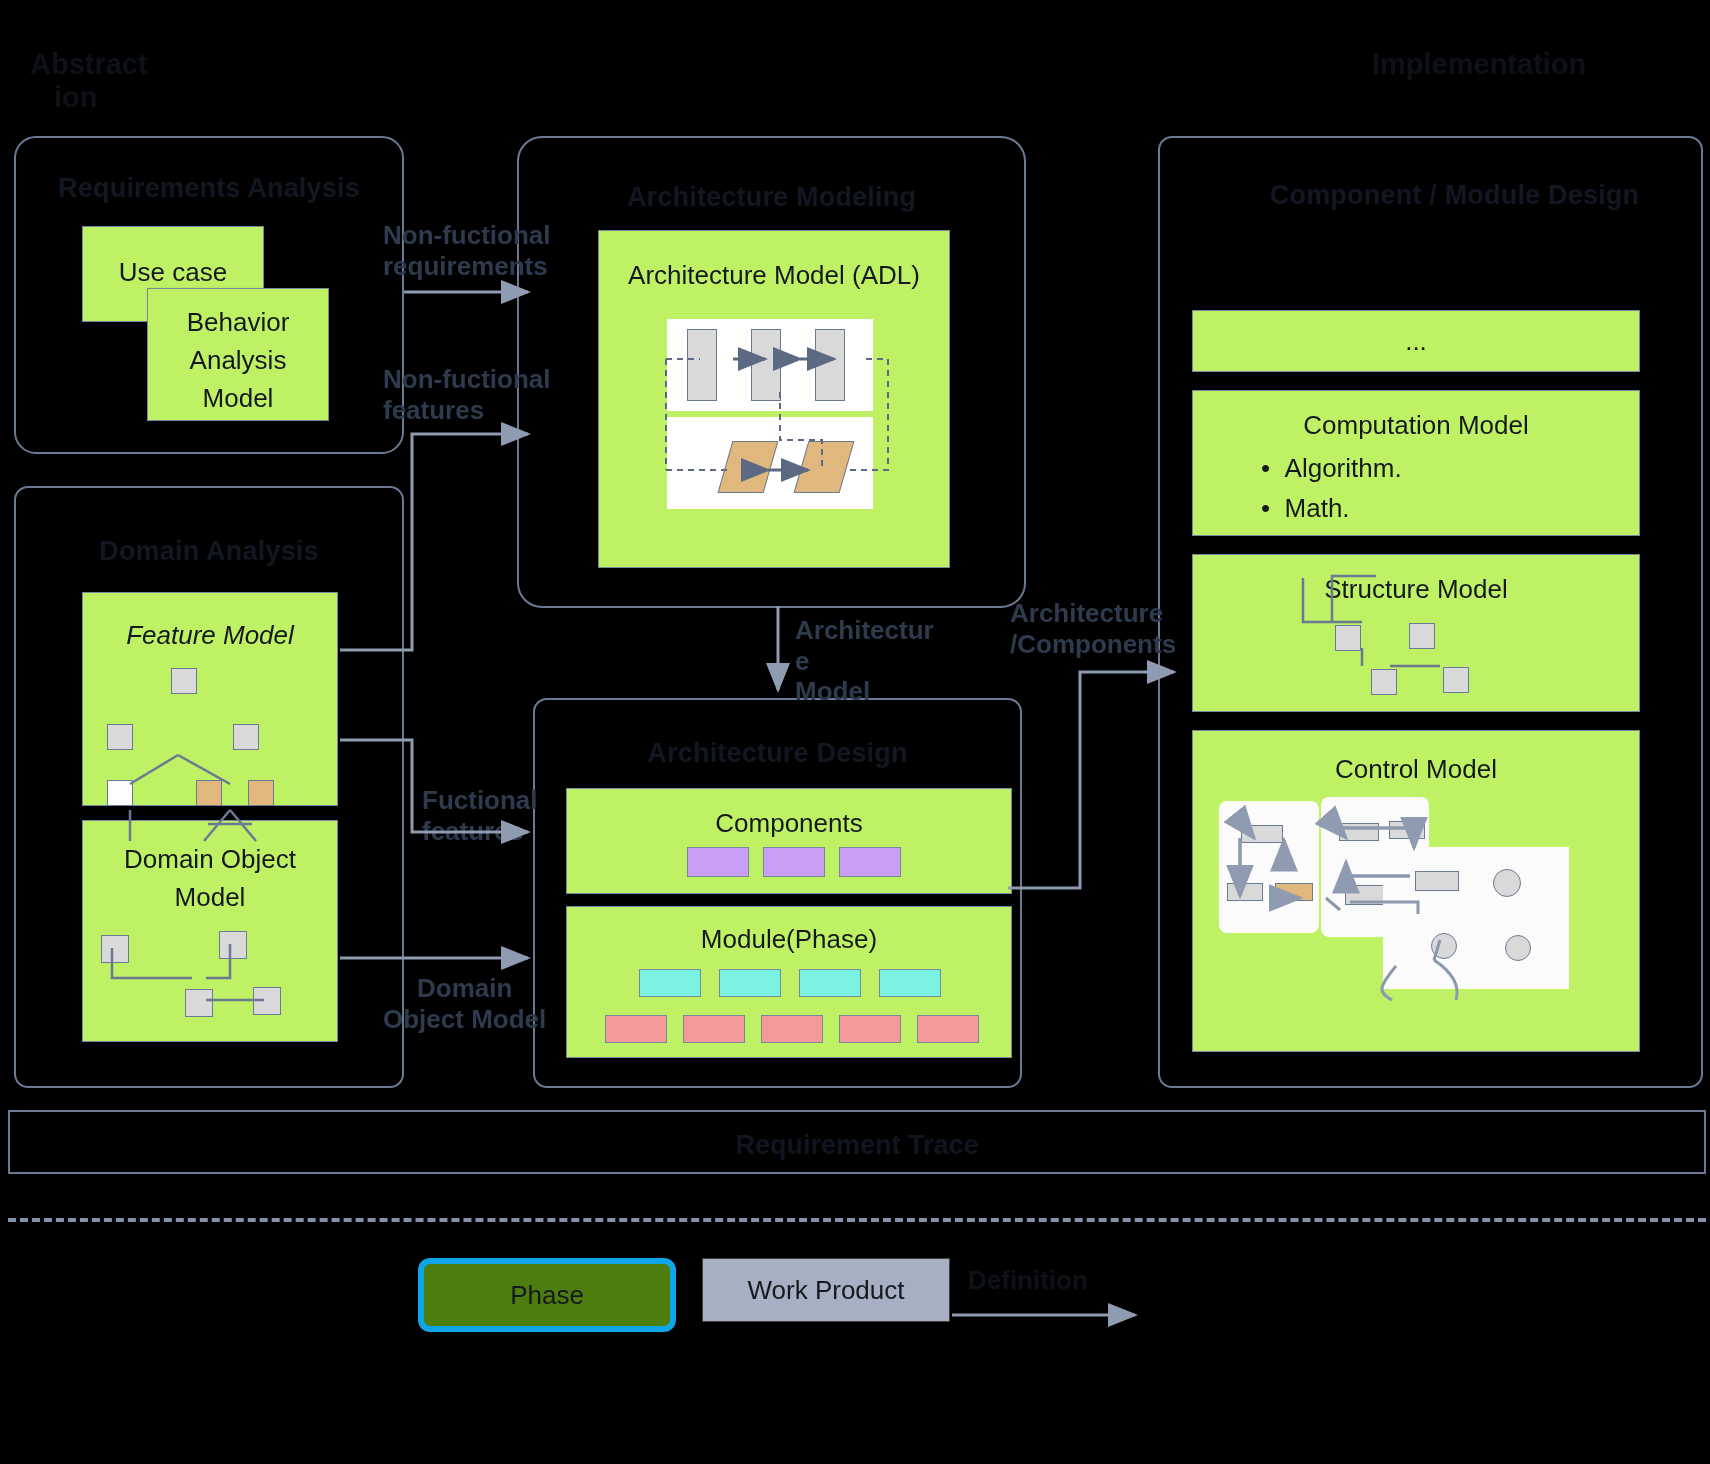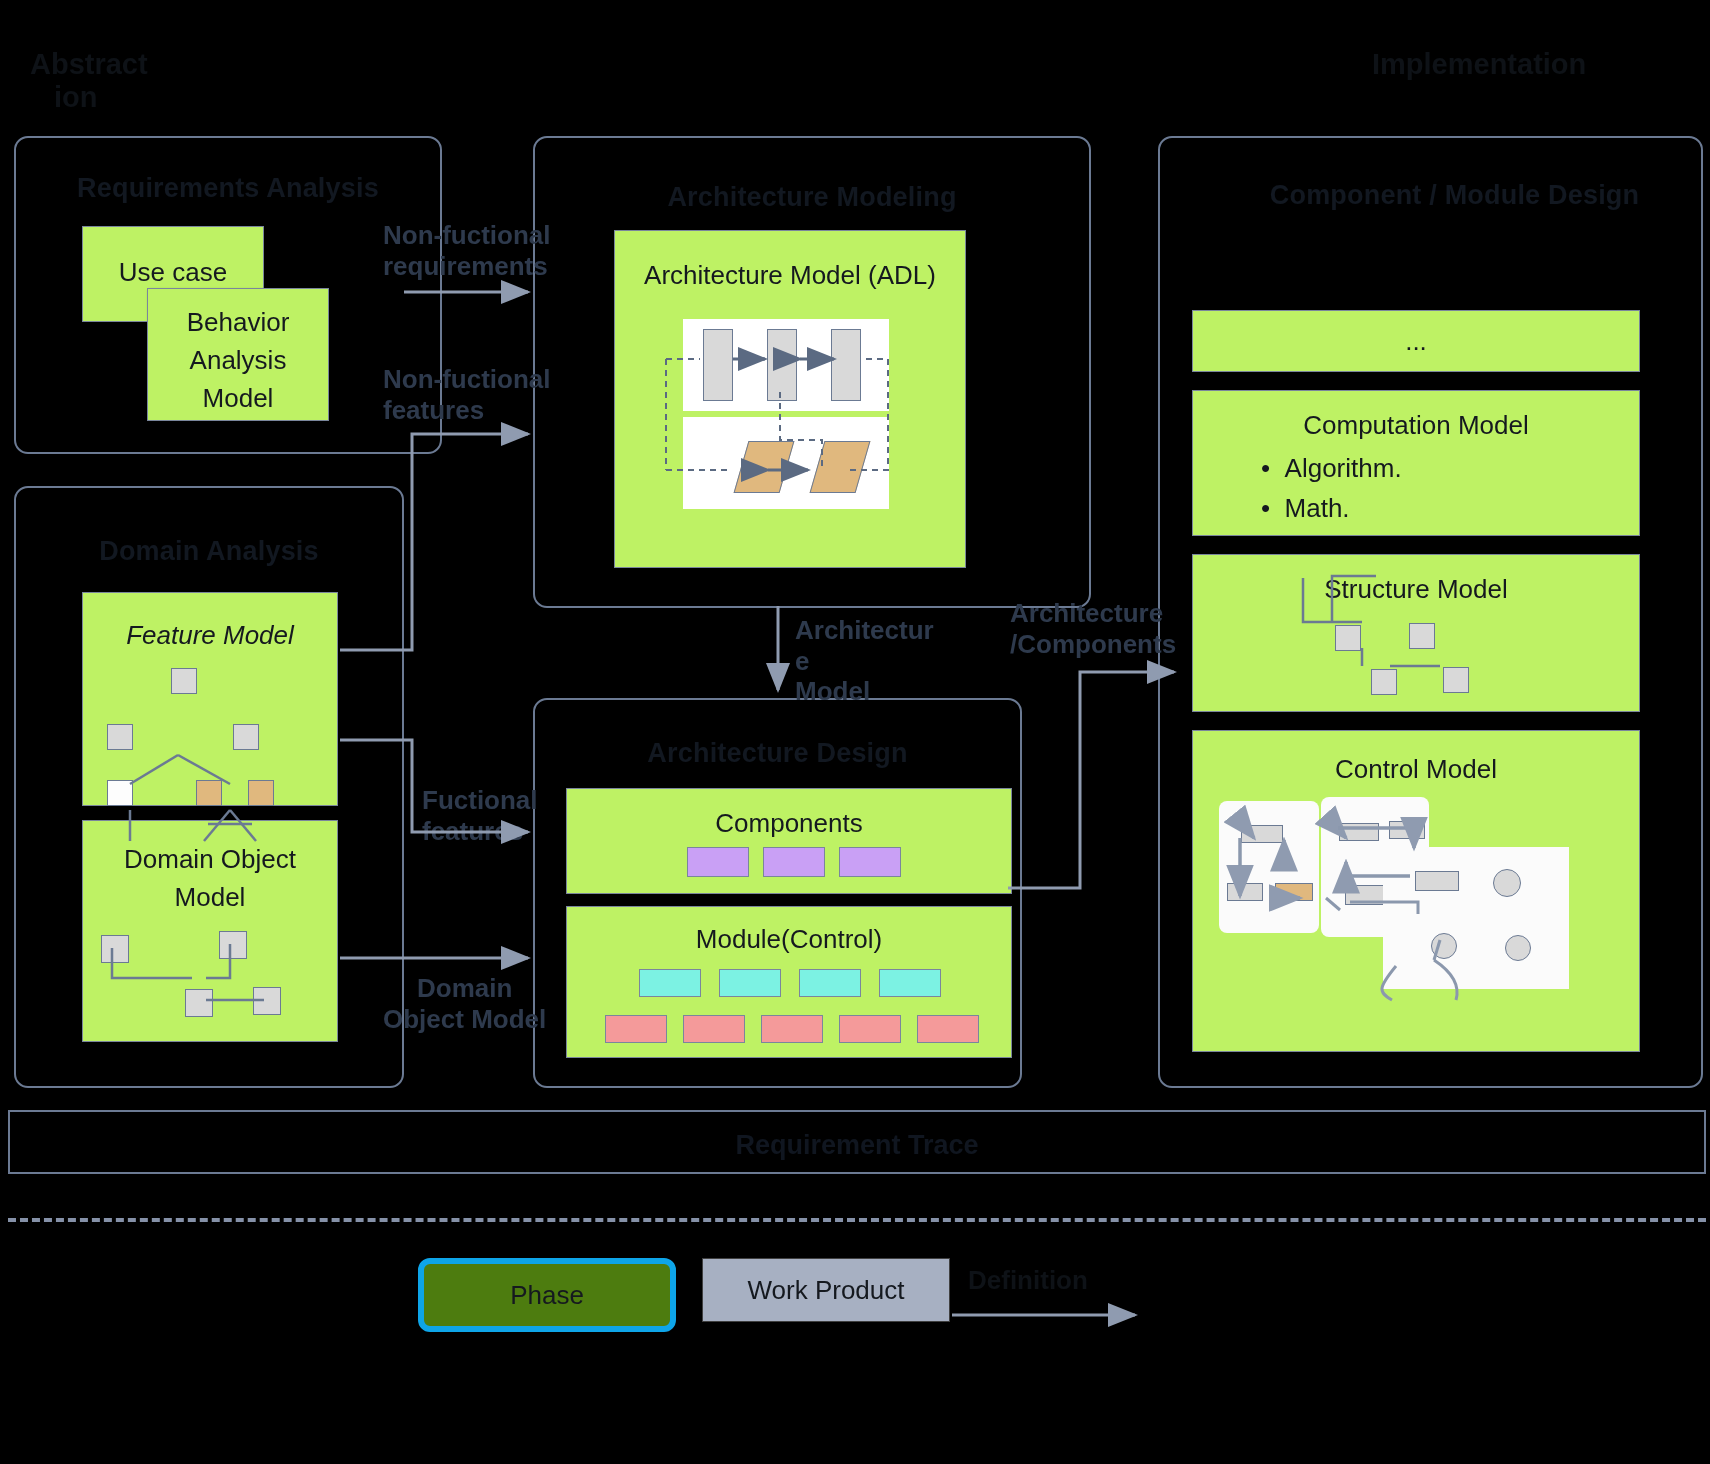--- a/index.html
+++ b/index.html
@@ -72,21 +72,21 @@
 </style>
 </head>
 <body>
 
 <div class="abs axis-label" style="left:30px;top:48px;">
   <div>Abstract</div>
   <div style="padding-left:24px">ion</div>
 </div>
 <div class="abs axis-label" style="left:1372px;top:48px;">Implementation</div>
 
-<div class="phase" style="left:14px;top:136px;width:428px;height:318px;">
+<div class="phase" style="left:14px;top:136px;width:390px;height:318px;border-radius:22px;">
   <div class="phase-title" style="top:35px;">Requirements Analysis</div>
 
   <div class="wp" style="left:66px;top:88px;width:182px;height:96px;">
     <div class="wp-title" style="top:29px;">Use case</div>
   </div>
 
   <div class="wp" style="left:131px;top:150px;width:182px;height:133px;">
     <div class="wp-title" style="top:17px;">Behavior</div>
     <div class="wp-title" style="top:55px;">Analysis</div>
     <div class="wp-title" style="top:93px;">Model</div>
@@ -111,21 +111,21 @@
   <div class="wp" style="left:66px;top:332px;width:256px;height:222px;">
     <div class="wp-title" style="top:22px;">Domain Object</div>
     <div class="wp-title" style="top:60px;">Model</div>
     <div class="node" style="left:18px;top:114px;width:28px;height:28px;"></div>
     <div class="node" style="left:136px;top:110px;width:28px;height:28px;"></div>
     <div class="node" style="left:102px;top:168px;width:28px;height:28px;"></div>
     <div class="node" style="left:170px;top:166px;width:28px;height:28px;"></div>
   </div>
 </div>
 
-<div class="phase" style="left:533px;top:136px;width:558px;height:472px;">
+<div class="phase" style="left:517px;top:136px;width:509px;height:472px;border-radius:25px;">
   <div class="phase-title" style="top:44px;">Architecture Modeling</div>
 
   <div class="wp" style="left:79px;top:92px;width:352px;height:338px;">
     <div class="wp-title" style="top:28px;">Architecture Model (ADL)</div>
 
     <div class="abs" style="left:68px;top:88px;width:206px;height:92px;background:#ffffff;"></div>
 
     <div class="abs" style="left:68px;top:186px;width:206px;height:92px;background:#ffffff;"></div>
 
     <div class="node" style="left:88px;top:98px;width:30px;height:72px;"></div>
@@ -143,21 +143,21 @@
   <div class="phase-title" style="top:38px;">Architecture Design</div>
 
   <div class="wp" style="left:31px;top:88px;width:446px;height:106px;">
     <div class="wp-title" style="top:18px;">Components</div>
     <div class="chip" style="left:120px;top:58px;width:62px;height:30px;background:#c9a0f5;"></div>
     <div class="chip" style="left:196px;top:58px;width:62px;height:30px;background:#c9a0f5;"></div>
     <div class="chip" style="left:272px;top:58px;width:62px;height:30px;background:#c9a0f5;"></div>
   </div>
 
   <div class="wp" style="left:31px;top:206px;width:446px;height:152px;">
-    <div class="wp-title" style="top:16px;">Module(Control)</div>
+    <div class="wp-title" style="top:16px;">Module(Phase)</div>
     <div class="chip" style="left:72px;top:62px;width:62px;height:28px;background:#7cf2e3;"></div>
     <div class="chip" style="left:152px;top:62px;width:62px;height:28px;background:#7cf2e3;"></div>
     <div class="chip" style="left:232px;top:62px;width:62px;height:28px;background:#7cf2e3;"></div>
     <div class="chip" style="left:312px;top:62px;width:62px;height:28px;background:#7cf2e3;"></div>
     <div class="chip" style="left:38px;top:108px;width:62px;height:28px;background:#f49a9a;"></div>
     <div class="chip" style="left:116px;top:108px;width:62px;height:28px;background:#f49a9a;"></div>
     <div class="chip" style="left:194px;top:108px;width:62px;height:28px;background:#f49a9a;"></div>
     <div class="chip" style="left:272px;top:108px;width:62px;height:28px;background:#f49a9a;"></div>
     <div class="chip" style="left:350px;top:108px;width:62px;height:28px;background:#f49a9a;"></div>
   </div>

